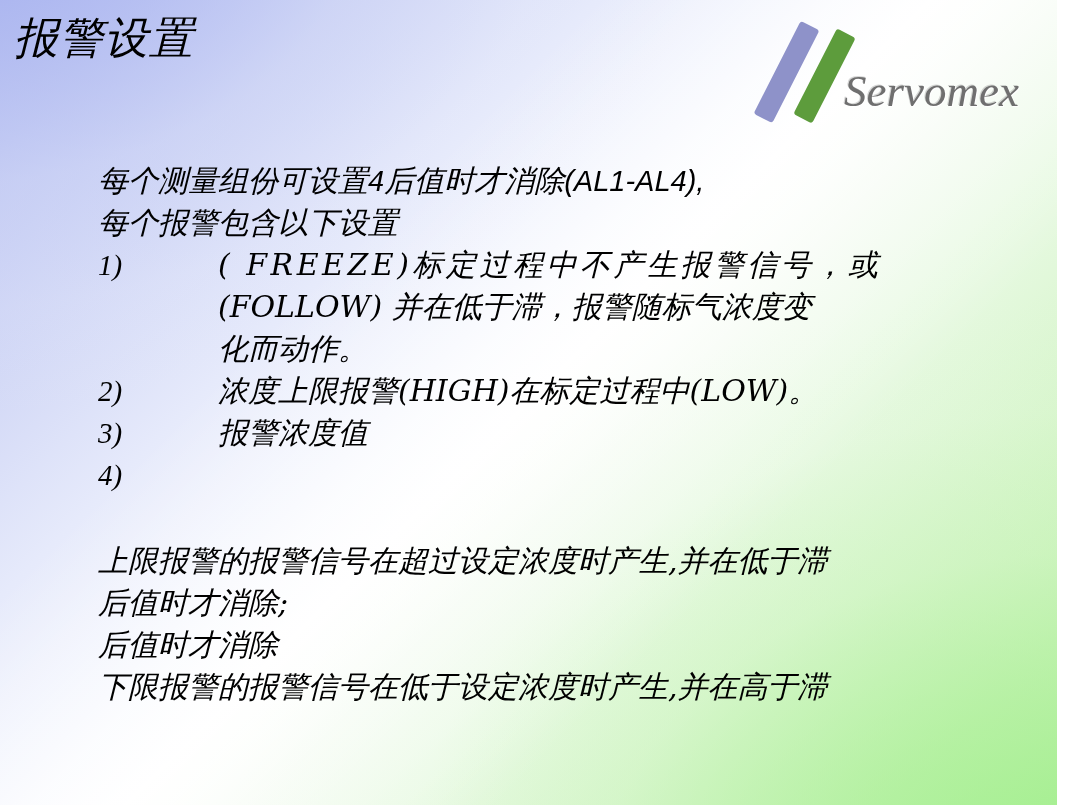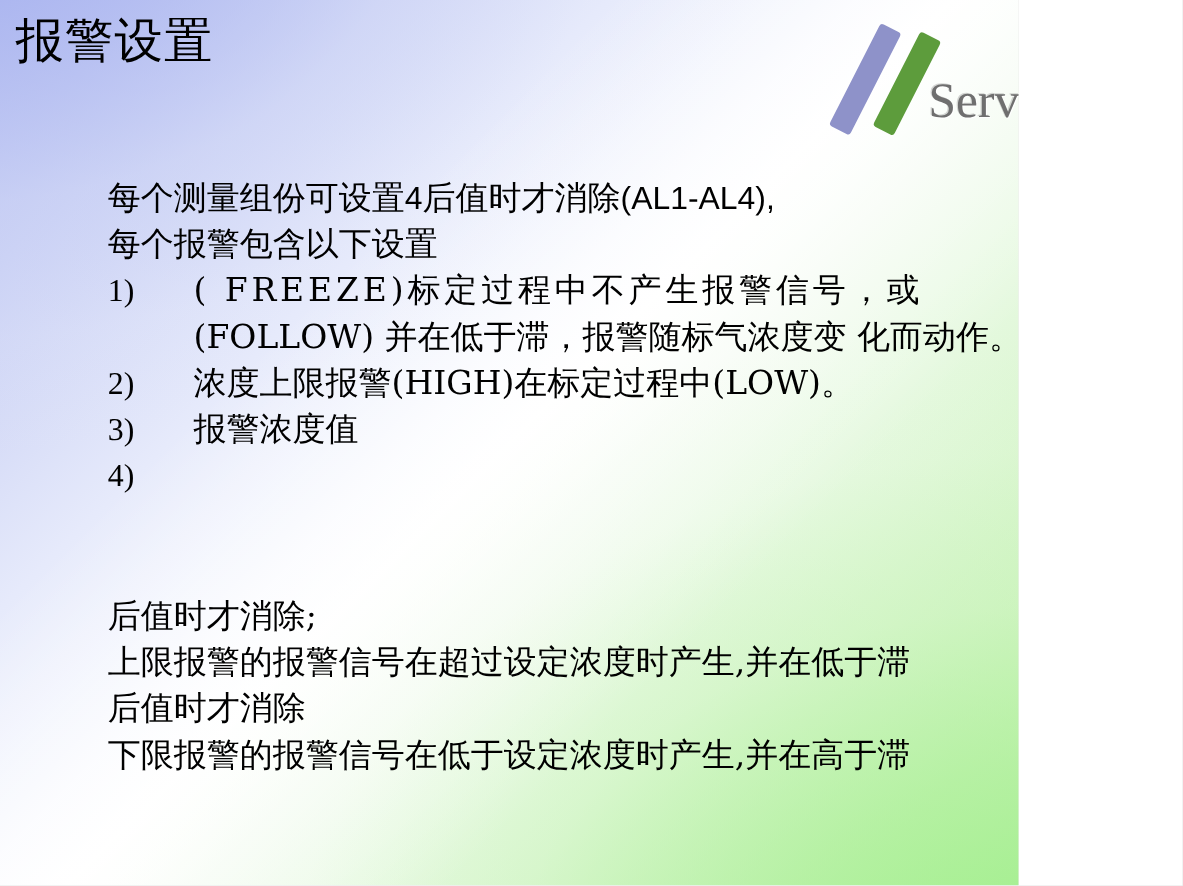--- a/index.html
+++ b/index.html
@@ -11,24 +11,25 @@
   }
 
   body {
     font-family: "Liberation Serif", "DejaVu Serif", serif;
     background: #ffffff;
   }
 
   
   #slide {
     position: relative;
-    width: 926px;
+    width: 1057px;
     height: 805px;
     overflow: hidden;
-    background: #e5e5e5;
+    background: #5eead4;
+    font-style: italic;
   }
 
   
   .bg-layer {
     position: absolute;
     inset: 0;
     pointer-events: none;
   }
   .bg-base {
     background: linear-gradient(135deg,
@@ -171,21 +172,21 @@
   }
   ol#alarm-list > li .marker {
     position: absolute;
     left: 0;
     top: 0;
     width: 60px;
     font-family: "Liberation Serif", "DejaVu Serif", serif;
     font-size: 29px;
     line-height: 42px;
   }
-  .li-line { white-space: nowrap; }
+  .li-line { white-space: nowrap; margin-left: 42px; }
   .li-line.spread { letter-spacing: 3.5px; }
 
   
   #notes {
     position: absolute;
     left: 98px;
     top: 540px;
     width: 900px;
     color: #000000;
   }
@@ -244,22 +245,22 @@
 
       <li>
         <span class="marker">4)</span>
       </li>
 
     </ol>
   </div>
 
   <div id="notes">
     <div class="note-block">
+      <p class="note-line">上限报警的报警信号在超过设定浓度时产生,并在低于滞</p>
       <p class="note-line">后值时才消除;</p>
-      <p class="note-line">上限报警的报警信号在超过设定浓度时产生,并在低于滞</p>
     </div>
     <div class="note-block">
       <p class="note-line">后值时才消除</p>
       <p class="note-line">下限报警的报警信号在低于设定浓度时产生,并在高于滞</p>
     </div>
   </div>
 
 </div>
 
 </body></html>

